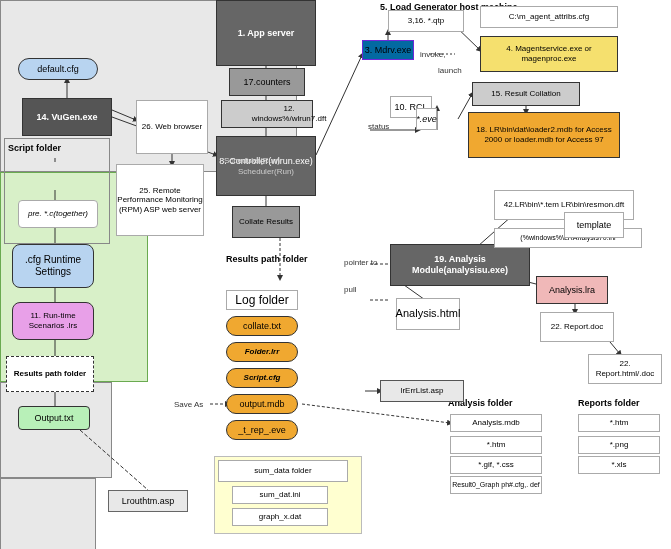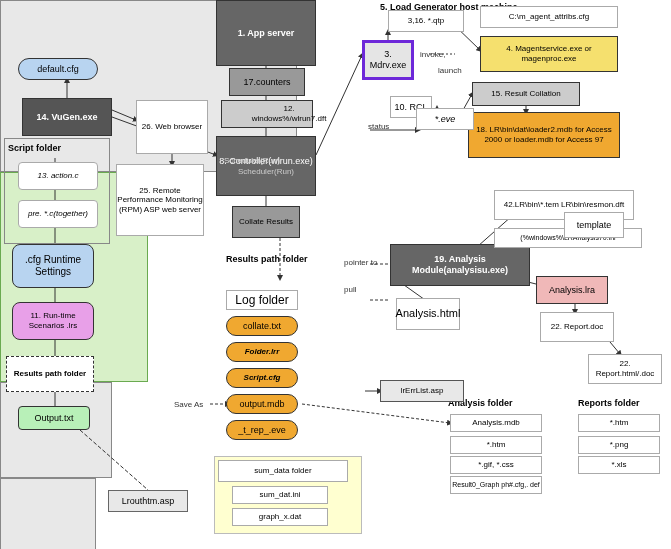--- a/index.html
+++ b/index.html
@@ -175,23 +175,23 @@
       left: 116px; top: 164px;
       width: 88px; height: 72px;
       background: #fff;
       border: 1px solid #aaa;
       flex-direction: column;
       font-size: 8px;
     }
 
     .mdrv-exe {
       left: 362px; top: 40px;
-      width: 52px; height: 40px;
-      background: #e5e5e5;
-      border: 3px solid #6d28d9;
+      width: 52px; height: 20px;
+      background: #0369a1;
+      border: 1px solid #6d28d9;
     }
 
     .rcl-box {
       left: 390px; top: 96px;
       width: 42px; height: 22px;
       background: #fff;
       border: 1px solid #aaa;
     }
 
     .load-gen-region {
@@ -235,21 +235,21 @@
     .loader2-mdb {
       left: 468px; top: 112px;
       width: 152px; height: 46px;
       background: #f0a830;
       font-size: 8px;
       flex-direction: column;
     }
 
     .star-eve {
       left: 416px; top: 108px;
-      width: 58px; height: 22px;
+      width: 21px; height: 22px;
       background: #fff;
       border: 1px solid #aaa;
       font-style: italic;
     }
 
     .analysis-module {
       left: 390px; top: 244px;
       width: 140px; height: 42px;
       background: #666;
       color: #fff;
@@ -640,23 +640,20 @@
   <div class="box vugen-box">
     <span style="font-size:9px; font-weight:bold;">14. VuGen.exe</span>
   </div>
 
   <div class="box default-cfg">
     <span>default.cfg</span>
   </div>
 
   <div style="position:absolute; left:8px; top:143px; font-weight:bold; font-size:9px;">Script folder</div>
 
-  <div class="box action-c">
-    <span style="font-style:italic; font-size:8px;">13. action.c</span>
-  </div>
 
   <div class="box pre-c">
     <span style="font-style:italic; font-size:8px;">pre. *.c(together)</span>
   </div>
 
   <div class="box cfg-runtime">
     <span style="font-size:10px;">.cfg Runtime Settings</span>
   </div>
 
   <div class="box runtime-scenarios">

